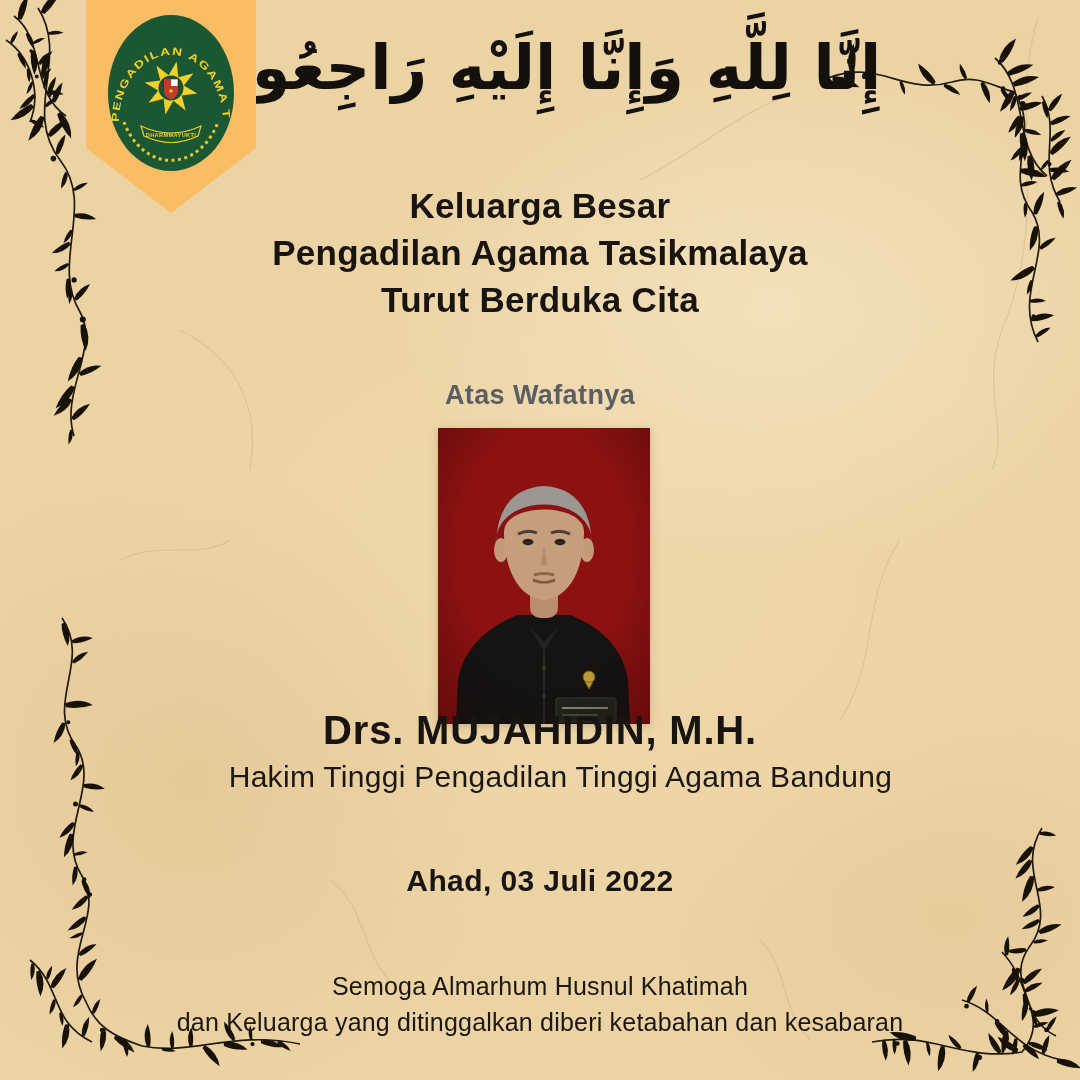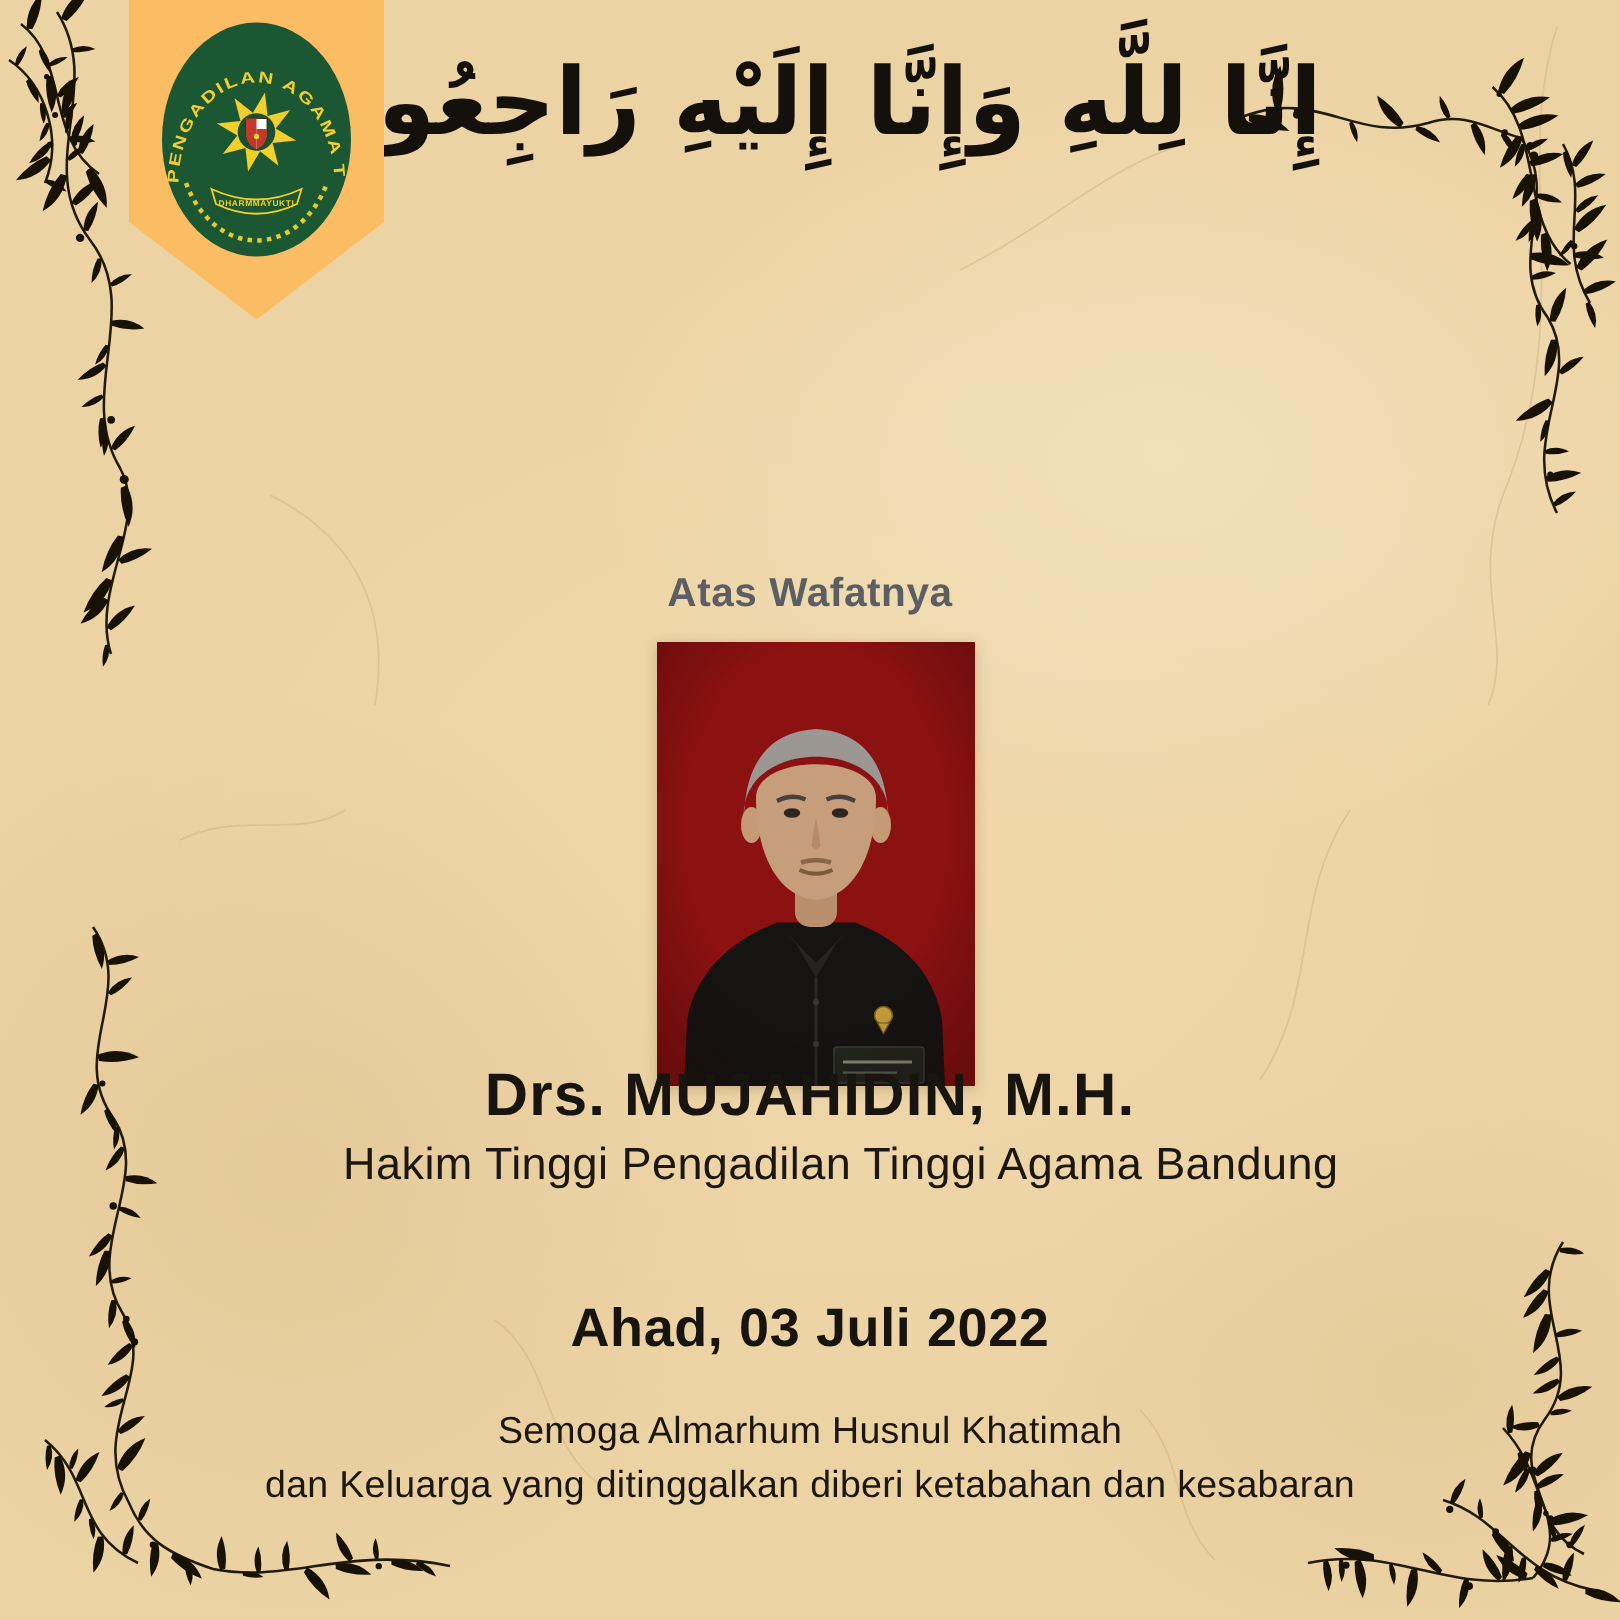--- a/index.html
+++ b/index.html
@@ -26,22 +26,22 @@
     font-size:35px;line-height:47px;font-weight:700;color:#181410;letter-spacing:.3px;
   }
   .sub{top:380px;font-size:27px;font-weight:700;color:#5b5e63;letter-spacing:.4px;z-index:2;}
   .photo{
     position:absolute;left:438px;top:428px;width:212px;height:296px;z-index:2;
     box-shadow:0 2px 8px rgba(90,60,20,.25);
   }
   .name-block{top:704px;z-index:2;color:#181410;}
   .deceased-name{font-size:40px;font-weight:700;letter-spacing:.8px;line-height:52px;}
   .deceased-title{font-size:30px;font-weight:500;letter-spacing:.3px;line-height:42px;color:#1c1712;padding-left:41px;}
-  .date-line{top:864px;font-size:36px;font-weight:700;color:#181410;letter-spacing:.4px;z-index:2;}
-  .condolence{top:936px;z-index:2;}
+  .date-line{top:864px;font-size:30px;font-weight:700;color:#181410;letter-spacing:.4px;z-index:2;}
+  .condolence{top:968px;z-index:2;}
   .condolence div{font-size:25px;line-height:36px;font-weight:500;color:#1c1712;letter-spacing:.2px;}
 </style>
 </head>
 <body>
 
 <div class="canvas">
 
   <svg id="vines" class="overlay" width="1080" height="1080" viewBox="0 0 1080 1080">
     <defs>
       <path id="leaf" d="M0,0 Q5,-8 14,-9 Q9,-2 2,1.5 Z" fill="#181206"></path>
@@ -292,20 +292,25 @@
       <path d="M0,-2 H7 V1 C7,7 3,10 0,11.5 Z" fill="#c0392b"></path>
       <circle cx="0" cy="3" r="1.8" fill="#f2cf2b"></circle>
     </g>
     <path d="M38,122 A52,67 0 0 0 132,122" fill="none" stroke="#e8c92a" stroke-width="3" stroke-dasharray="3,3.5"></path>
     <path d="M55,126 Q85,140 115,126 L112,136 Q85,149 58,136 Z" fill="#1c5733" stroke="#f2cf2b" stroke-width="1.2"></path>
     <text x="85" y="137" text-anchor="middle" font-size="5.6" font-weight="bold" fill="#f2cf2b" letter-spacing="0.4" font-family="Liberation Sans, sans-serif">DHARMMAYUKTI</text>
   </svg>
 
   <div class="abs arabic">إِنَّا لِلَّهِ وَإِنَّا إِلَيْهِ رَاجِعُونَ</div>
 
+  <div class="abs header-block">
+    <div>Keluarga Besar</div>
+    <div>Pengadilan Agama Tasikmalaya</div>
+    <div>Turut Berduka Cita</div>
+  </div>
 
   <div class="abs sub">Atas Wafatnya</div>
 
   <div class="photo">
     <svg width="212" height="296" viewBox="0 0 212 296">
       <defs>
         <radialGradient id="vig" cx="50%" cy="42%" r="75%">
           <stop offset="55%" stop-color="rgba(0,0,0,0)"></stop>
           <stop offset="100%" stop-color="rgba(40,0,0,0.35)"></stop>
         </radialGradient>

